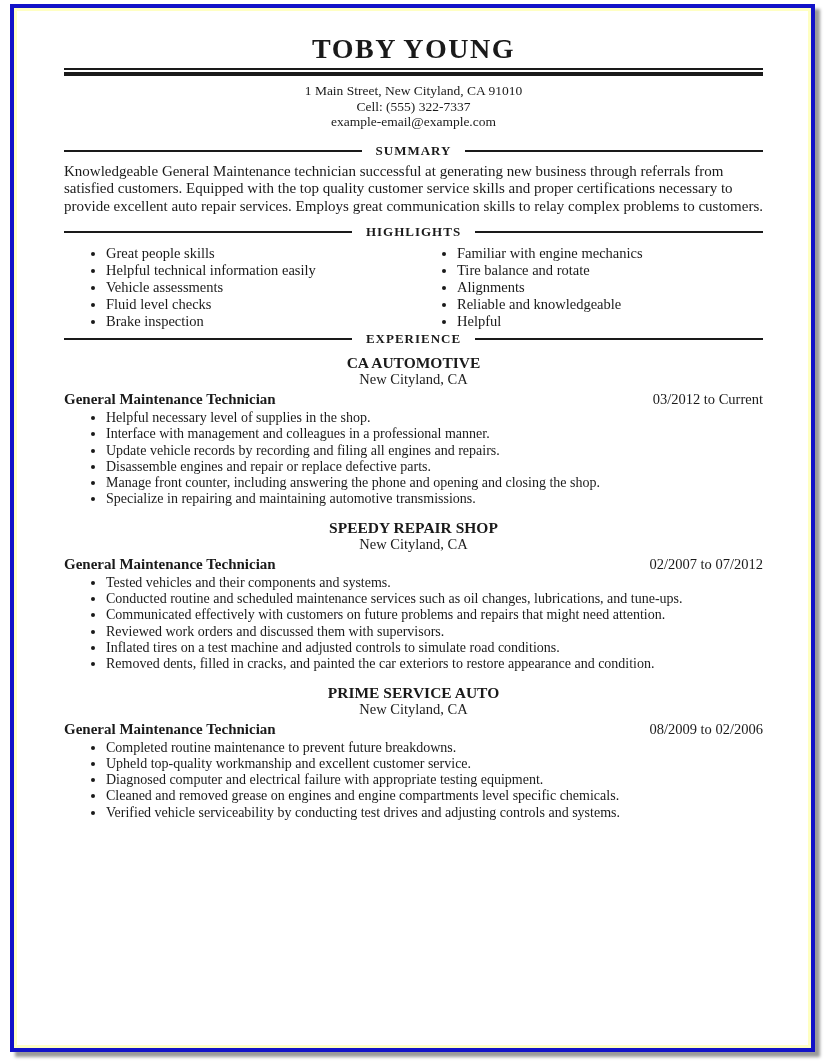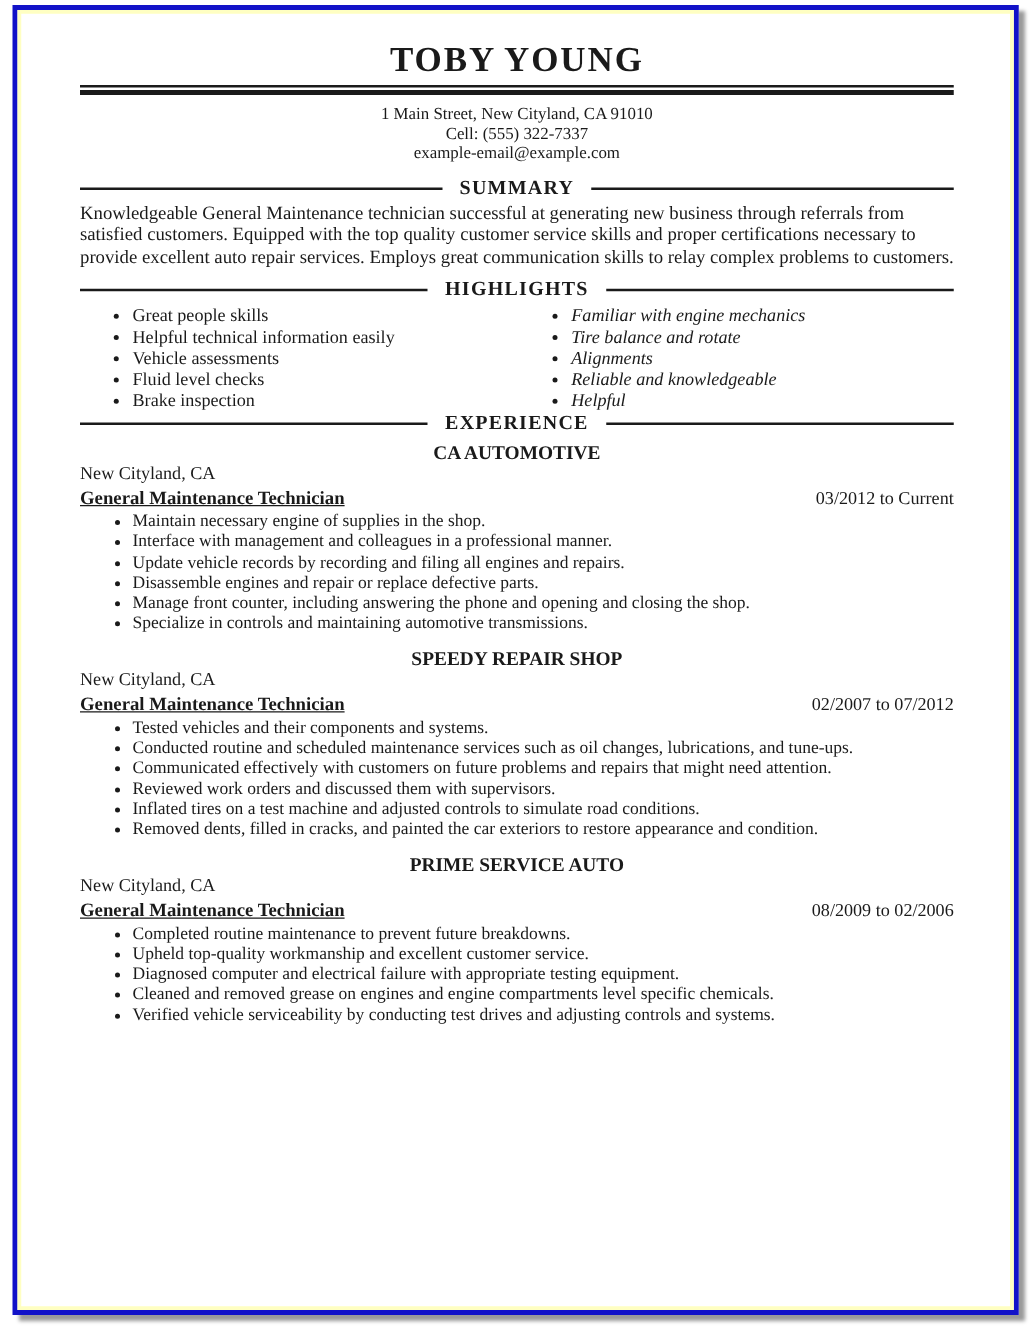--- a/index.html
+++ b/index.html
@@ -51,21 +51,21 @@
     display: flex;
     align-items: center;
   }
   .sec-heading .rule-line {
     flex: 1;
     height: 2px;
     background: #1a1a1a;
   }
   .sec-heading .sec-title {
     font-weight: bold;
-    font-size: 16px;
+    font-size: 13px;
     letter-spacing: 1px;
     padding: 0 14px;
     line-height: 18px;
   }
   .mt-summary { margin-top: 12px; }
   .mt-highlights { margin-top: 8px; }
   .mt-experience { }
   .summary-text {
     margin-top: 3px;
     font-size: 15px;
@@ -76,44 +76,44 @@
     display: flex;
     justify-content: space-between;
   }
   ul { margin: 0; }
   .hl-columns ul {
     list-style: disc;
     font-size: 14.5px;
     line-height: 17px;
   }
   .hl-left  { width: 370px; padding-left: 42px; box-sizing: border-box; }
-  .hl-right { flex: 1; padding-left: 23px; font-style: italic; }
+  .hl-right { flex: 1; padding-left: 23px; }
   .job-company {
     text-align: center;
     font-weight: bold;
     font-size: 15.5px;
     line-height: 17px;
   }
   .job-location {
+    text-align: center;
     font-size: 14.5px;
     line-height: 16px;
   }
   .job1 .job-company { margin-top: 6px; }
   .job2, .job3 { margin-top: 11px; }
   .title-row {
     margin-top: 4px;
     display: flex;
     justify-content: space-between;
     align-items: baseline;
   }
   .job-title {
     font-weight: bold;
     font-size: 15px;
     line-height: 16.5px;
-    text-decoration: underline;
   }
   .job-dates { font-size: 14.5px; }
   .job-bullets {
     margin-top: 2px;
     padding-left: 42px;
     list-style: disc;
     font-size: 14px;
     line-height: 16.3px;
   }
 </style>
@@ -174,26 +174,26 @@
     </div>
 
     <div class="job job1">
       <div class="job-company">CA AUTOMOTIVE</div>
       <div class="job-location">New Cityland, CA</div>
       <div class="title-row">
         <span class="job-title">General Maintenance Technician</span>
         <span class="job-dates">03/2012 to Current</span>
       </div>
       <ul class="job-bullets">
-        <li>Maintain necessary engine of supplies in the shop.</li>
+        <li>Helpful necessary level of supplies in the shop.</li>
         <li>Interface with management and colleagues in a professional manner.</li>
         <li>Update vehicle records by recording and filing all engines and repairs.</li>
         <li>Disassemble engines and repair or replace defective parts.</li>
         <li>Manage front counter, including answering the phone and opening and closing the shop.</li>
-        <li>Specialize in controls and maintaining automotive transmissions.</li>
+        <li>Specialize in repairing and maintaining automotive transmissions.</li>
       </ul>
     </div>
 
     <div class="job job2">
       <div class="job-company">SPEEDY REPAIR SHOP</div>
       <div class="job-location">New Cityland, CA</div>
       <div class="title-row">
         <span class="job-title">General Maintenance Technician</span>
         <span class="job-dates">02/2007 to 07/2012</span>
       </div>

